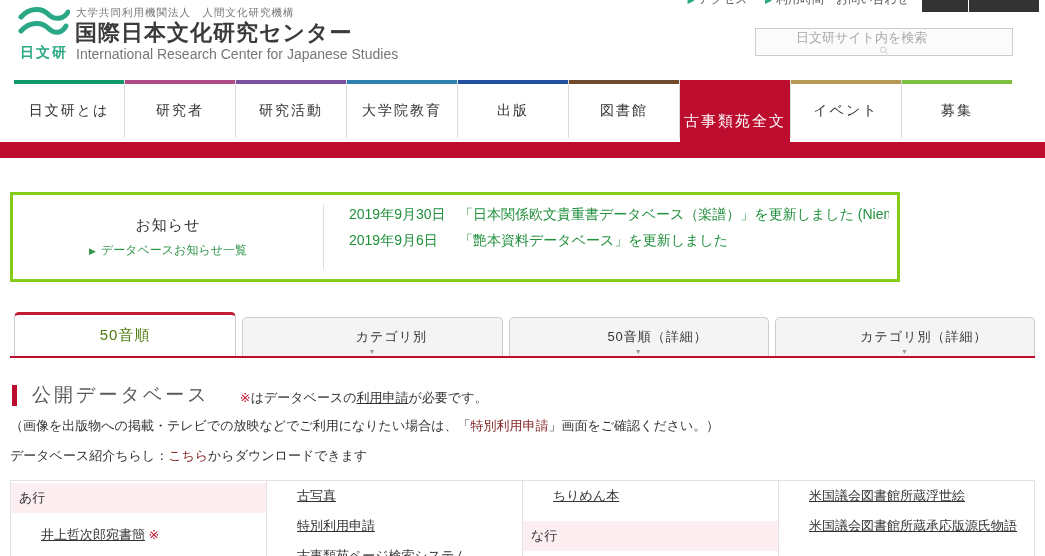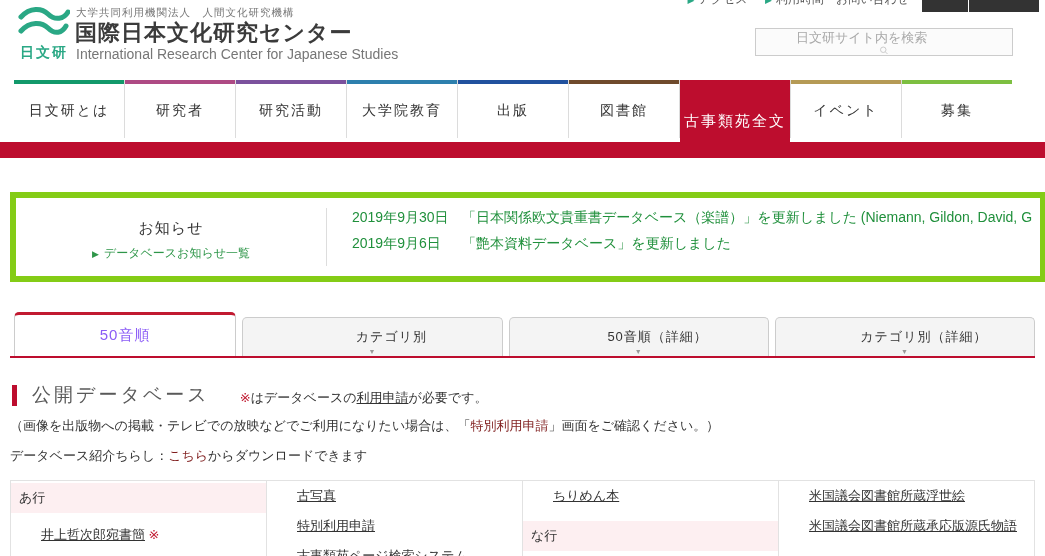--- a/index.html
+++ b/index.html
@@ -27,38 +27,38 @@
 
   
   .main-nav{position:absolute;left:14px;top:80px;width:998px;height:58px;display:flex;background:#dcdcdc;gap:1px;}
   .nav-tab{flex:1;box-sizing:border-box;height:58px;background:#fff;border-top:4px solid #999;
            display:flex;align-items:center;justify-content:center;font-size:14px;letter-spacing:2px;
            color:#333;cursor:pointer;}
   .nav-tab.active{height:78px;color:#fff;font-size:15px;}
   .red-bar{position:absolute;left:0;top:142px;width:1045px;height:16px;background:#bd0d2e;}
 
   
-  .news-box{position:absolute;left:10px;top:192px;width:1036px;height:90px;border:6px solid #84cc16;box-sizing:border-box;}
+  .news-box{position:absolute;left:10px;top:192px;width:890px;height:90px;border:3px solid #84cc16;box-sizing:border-box;}
   .news-left{position:absolute;left:0;top:0;width:310px;}
   .news-title{text-align:center;margin-top:21px;font-size:15px;color:#333;letter-spacing:1px;}
   .news-listlink{text-align:center;margin-top:7px;font-size:12px;color:#2e9649;cursor:pointer;}
   .news-listlink .tri{font-size:9px;margin-right:5px;}
   .news-divider{position:absolute;left:310px;top:10px;bottom:10px;width:1px;background:#ddd;}
   .news-list{position:absolute;left:336px;top:7px;right:8px;}
   .news-row{display:flex;font-size:14px;color:#20903c;line-height:25px;margin-bottom:1px;cursor:pointer;}
   .news-date{width:110px;flex:none;}
   .news-text{flex:1;white-space:nowrap;overflow:hidden;}
 
   
   .view-tabs{position:absolute;left:10px;top:312px;width:1025px;height:46px;box-sizing:border-box;
              border-bottom:2px solid #bd0d2e;display:flex;align-items:flex-end;gap:6px;padding-left:4px;}
   .vtab{flex:1;box-sizing:border-box;border-radius:5px 5px 0 0;display:flex;align-items:center;
         justify-content:center;position:relative;cursor:pointer;letter-spacing:1px;}
   .vtab.active{height:44px;background:#fff;border:1px solid #ccc;border-bottom:none;
-               border-top:3px solid #c11a31;color:#8b5cf6;font-size:15px;}
+               border-top:3px solid #c11a31;color:#4d7c0f;font-size:15px;}
   .vtab.plain{height:39px;background:#f4f4f4;border:1px solid #ccc;border-bottom:none;color:#333;font-size:13px;padding-left:38px;}
   .vtab-caret{position:absolute;bottom:1px;left:50%;transform:translateX(-50%);font-size:7px;color:#999;}
 
   
   .section-head{position:absolute;left:12px;top:382px;display:flex;align-items:center;}
   .head-bar{width:5px;height:21px;background:#bd0d2e;margin-right:15px;}
   .head-title{font-size:19px;color:#595959;letter-spacing:3px;}
   .head-note{margin-left:30px;font-size:13px;color:#333;margin-top:5px;}
   .mark-red{color:#c11a31;}
   .ulink{text-decoration:underline;color:#333;cursor:pointer;}

